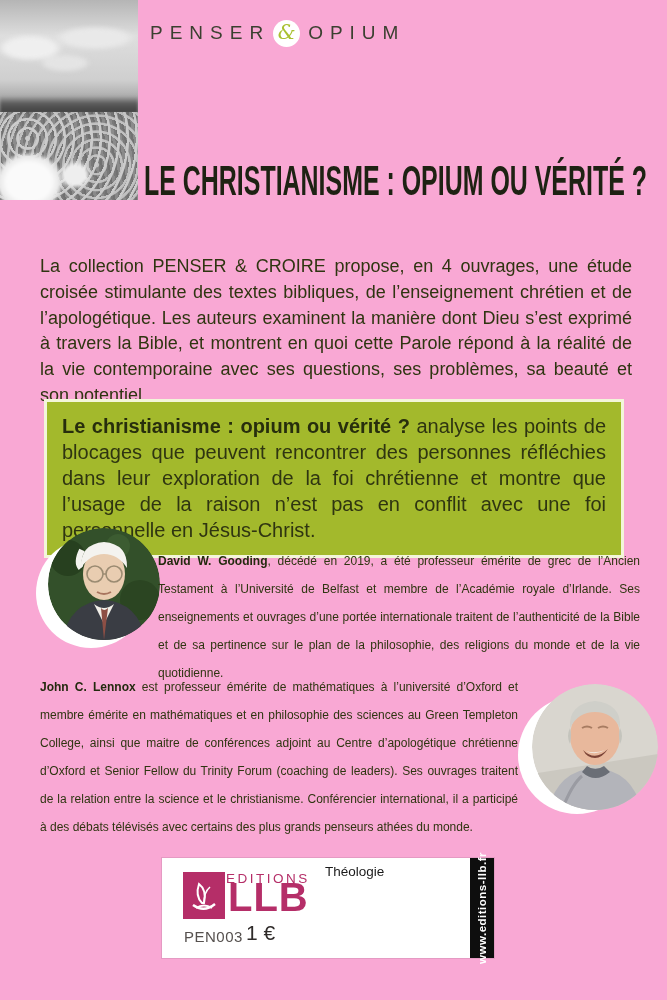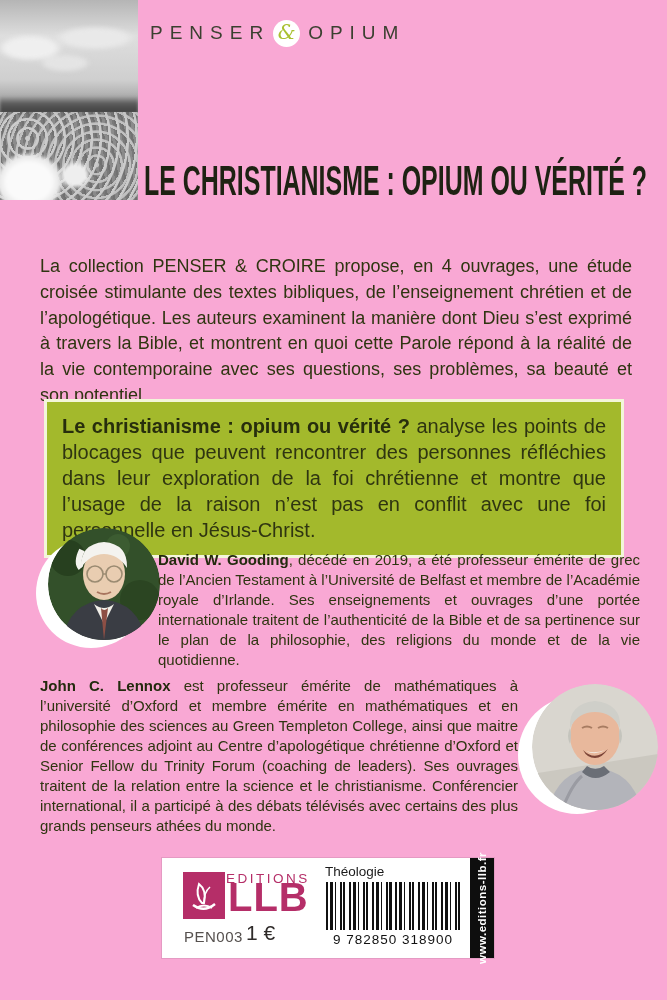--- a/index.html
+++ b/index.html
@@ -47,21 +47,21 @@
   .sum-box{position:absolute;left:44px;top:399px;width:580px;box-sizing:border-box;
     background:#a3b92c;border:3px solid #f3f6da;padding:11px 15px 12px 15px;
     font-size:20px;line-height:26px;text-align:justify;}
   .sum-box b{color:#272e0d;}
   
   .portrait{position:absolute;}
   .ring{position:absolute;background:#ffffff;border-radius:50%;}
   .pic{position:absolute;border-radius:50%;overflow:hidden;}
   .pic svg{display:block;}
   
-  .bio{position:absolute;text-align:justify;font-size:15px;line-height:20px;}
+  .bio{position:absolute;text-align:justify;font-size:12px;line-height:28px;}
   .bio b{color:#232a0e;}
   #bio-gooding{left:158px;top:535px;width:482px;}
   #bio-lennox{left:40px;top:661px;width:478px;}
   
   .label{position:absolute;left:162px;top:858px;width:332px;height:100px;background:#ffffff;
     box-shadow:0 0 0 1px rgba(0,0,0,.08);}
   .llb-square{position:absolute;left:21px;top:14px;width:42px;height:47px;background:#b52e68;}
   .pub-top{position:absolute;left:64px;top:13px;font-size:13.5px;letter-spacing:2.5px;color:#b52e68;}
   .pub-main{position:absolute;left:66px;top:19px;font-size:40px;font-weight:bold;letter-spacing:1px;color:#b52e68;line-height:1;}
   .ref{position:absolute;left:22px;top:70px;font-size:15px;color:#55504e;letter-spacing:.5px;}
@@ -167,25 +167,18 @@
         <path d="M13 36 Q21 31 29 36" stroke="#fff" stroke-width="1.8" fill="none"></path>
         <path d="M19 31 Q12 24 16 12 Q24 18 21 31 Z" fill="none" stroke="#fff" stroke-width="2"></path>
         <path d="M21 31 Q21 20 27 15" stroke="#fff" stroke-width="1.6" fill="none"></path>
       </svg>
     </div>
     <div class="pub-top">EDITIONS</div>
     <div class="pub-main">LLB</div>
     <div class="ref">PEN003</div>
     <div class="price">1 €</div>
     <div class="category">Théologie</div>
-    <div class="barcode">
-      <div class="bars"></div>
-      <div class="guard" style="left:4px;"></div>
-      <div class="guard" style="left:68px;"></div>
-      <div class="guard" style="left:136px;"></div>
-      <div class="ean">9 782850 318900</div>
-    </div>
     <div class="webstrip">
       <span>www.editions-llb.fr</span>
     </div>
   </div>
 
 </div>
 
 </body></html>

